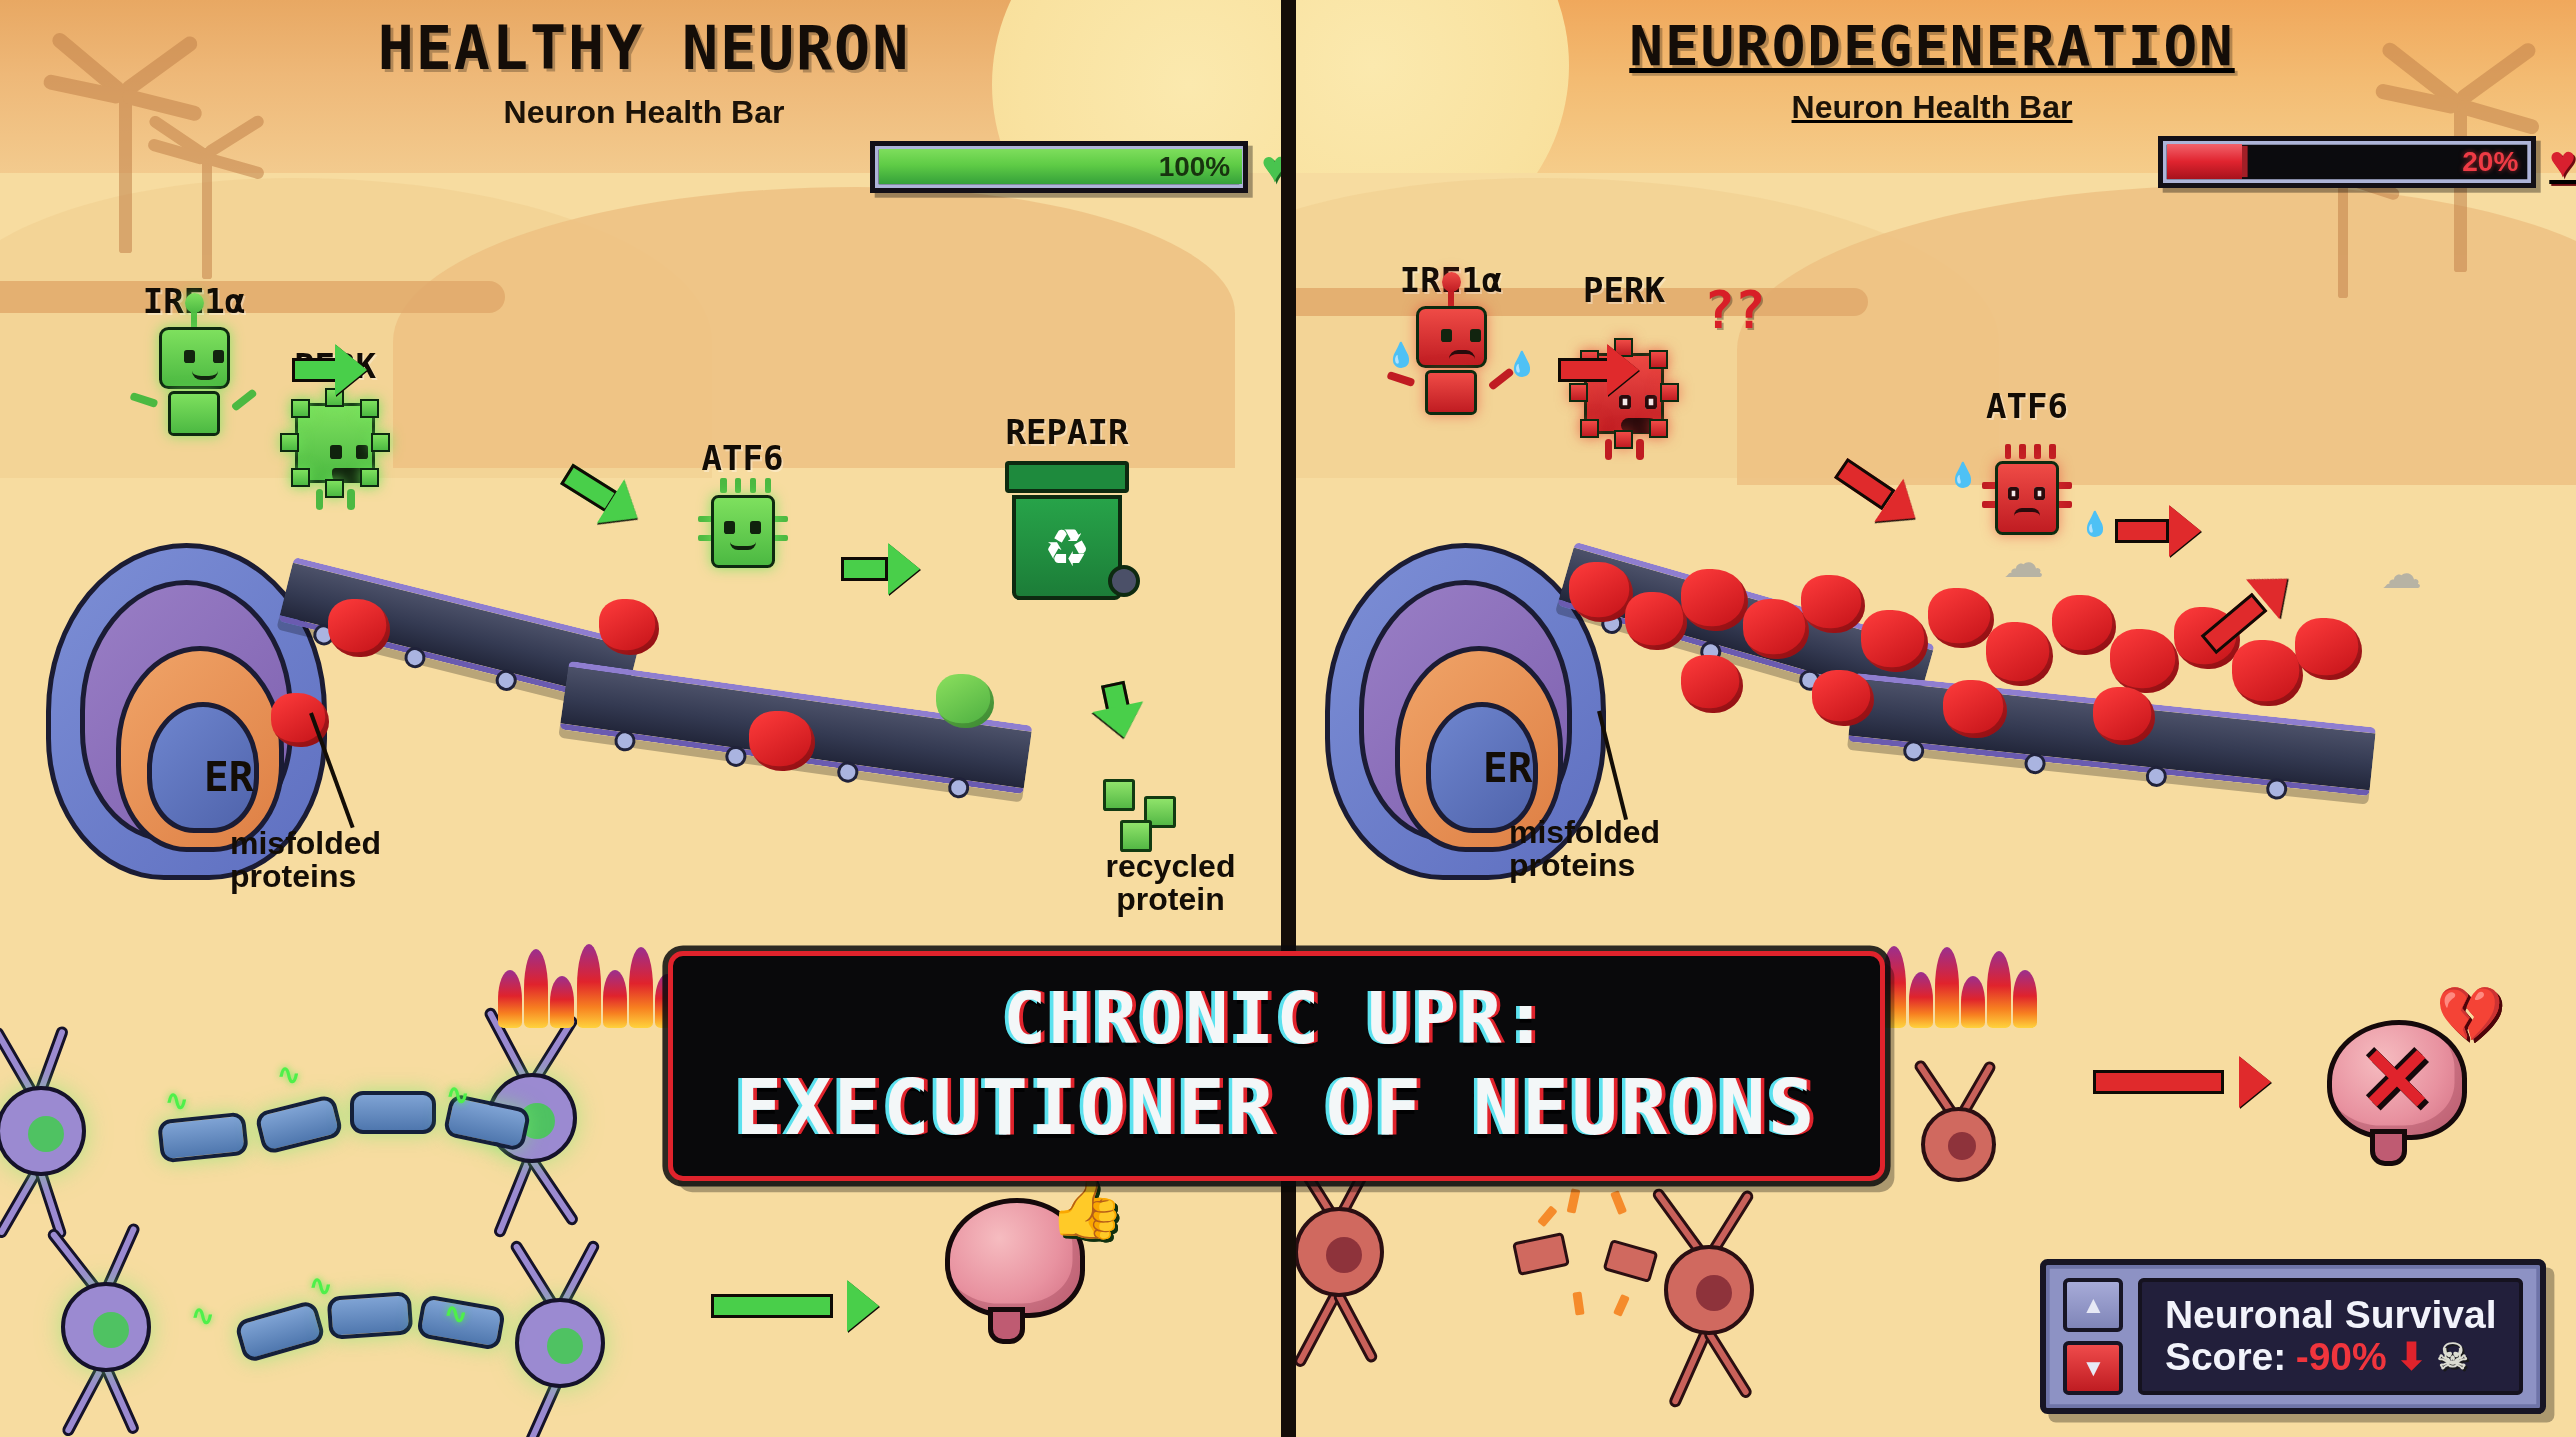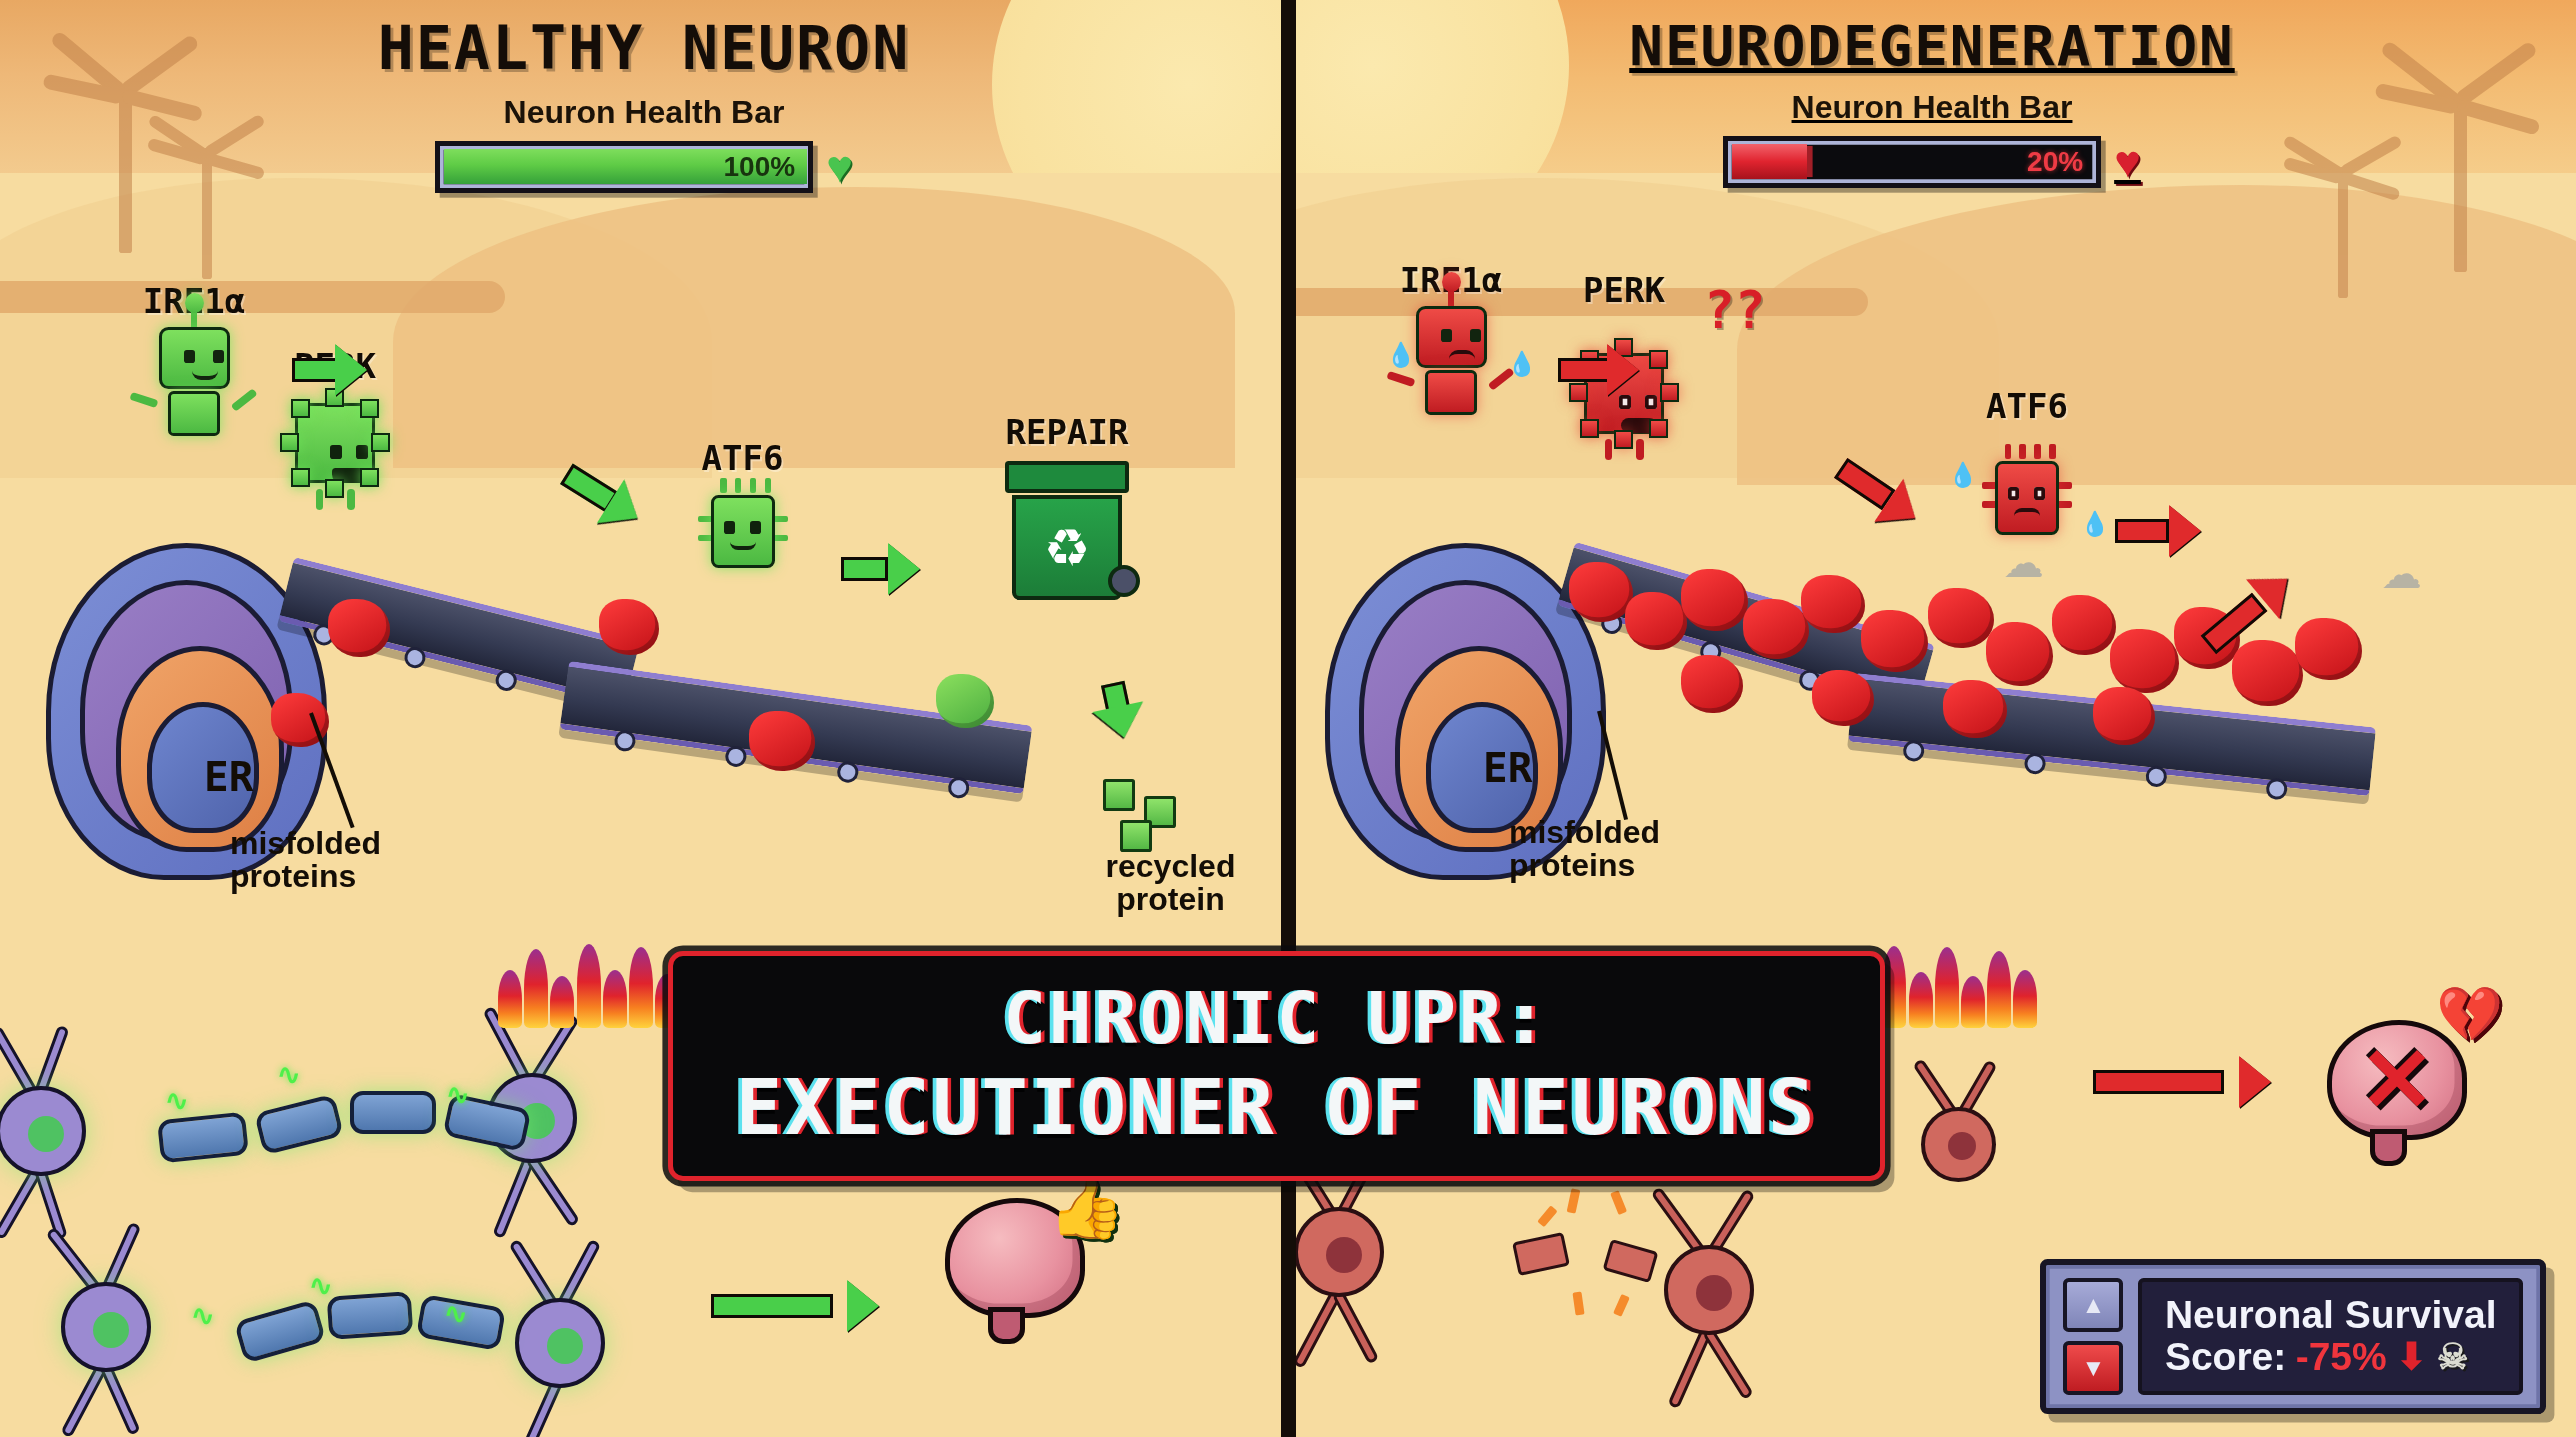--- a/index.html
+++ b/index.html
@@ -63,21 +63,21 @@
   .title {
     font-family: "DejaVu Sans Mono", monospace;
     font-weight: bold; color: #140d08;
     letter-spacing: 1.9px;
     text-shadow: 2.8px 2.8px 0 rgba(0,0,0,.25);
   }
   .title.l { font-size: 60px; }
   .title.r { font-size: 56px; }
   .hb-label { font-size: 32px; font-weight: bold; color: #1b1208; margin-top: 11.2px; }
 
-  .hb-row { display: flex; align-items: center; justify-content: center; gap: 13px; margin-top: 9.4px; }
+  .hb-row { display: flex; align-items: center; justify-content: flex-end; gap: 13px; margin-top: 9.4px; }
   .healthbar {
     position: relative; width: 378px; height: 52px;
     border: 5.6px solid #131017;
     background: #0b0b0e;
     box-shadow: inset 0 0 0 3.7px #adb4d8, 4.7px 4.7px 0 rgba(0,0,0,.35);
   }
   .hb-fill { position: absolute; left: 3.7px; top: 3.7px; bottom: 3.7px; }
   .hb-fill.green {
     background: linear-gradient(180deg,#7ede5c 0%,#5fcc46 45%,#35a13a 100%);
   }
@@ -783,21 +783,21 @@
 
   <div id="scorepanel">
     <div class="sp-btns">
       <div class="sp-btn up">▲</div>
       <div class="sp-btn down">▼</div>
     </div>
     <div class="sp-screen">
       <div class="sp-l1">Neuronal Survival</div>
       <div class="sp-l2">
         <span>Score:</span>
-        <span class="sp-val">-75%</span>
+        <span class="sp-val">-90%</span>
         <span class="sp-down">⬇</span>
         <span class="sp-skull">☠</span>
       </div>
     </div>
   </div>
 
 </div>
 
 
 </body></html>

